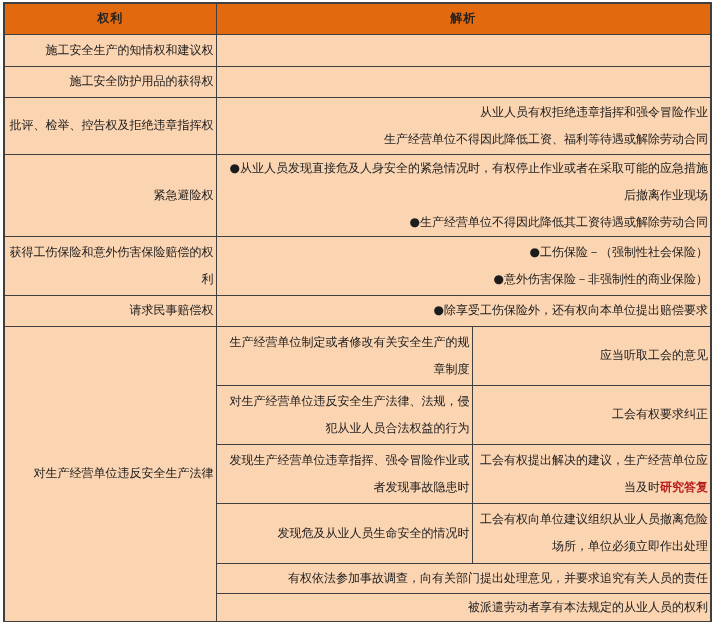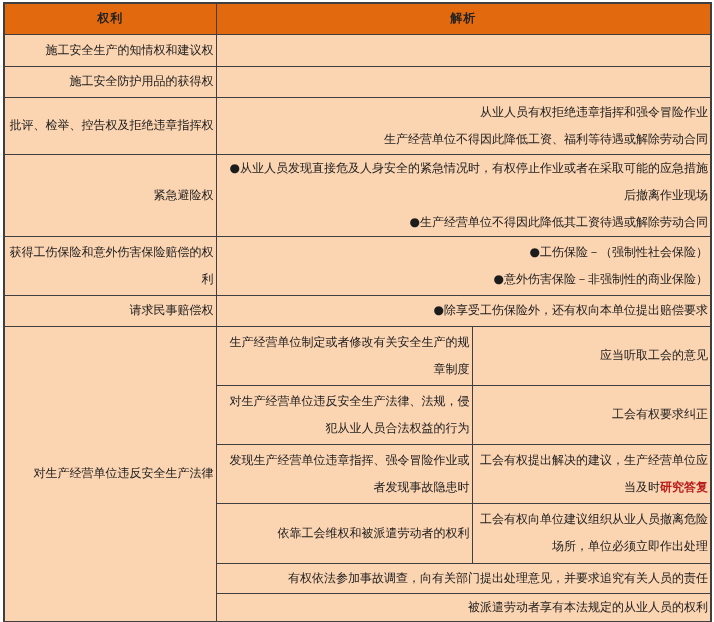--- a/index.html
+++ b/index.html
@@ -148,21 +148,21 @@
         <td>
           <p>发现生产经营单位违章指挥、强令冒险作业或者发现事故隐患时</p>
         </td>
         <td>
           <p><span>工会有权提出解决的建议，生产经营单位应当及时</span><span class="hl">研究答复</span></p>
         </td>
       </tr>
 
       <tr class="h-s4">
         <td>
-          <p>依靠工会维权和被派遣劳动者的权利</p>
+          <p>发现危及从业人员生命安全的情况时</p>
         </td>
         <td>
           <p>工会有权向单位建议组织从业人员撤离危险场所，单位必须立即作出处理</p>
         </td>
       </tr>
 
       <tr class="h-s5">
         <td colspan="2">
           <p>有权依法参加事故调查，向有关部门提出处理意见，并要求追究有关人员的责任</p>
         </td>

